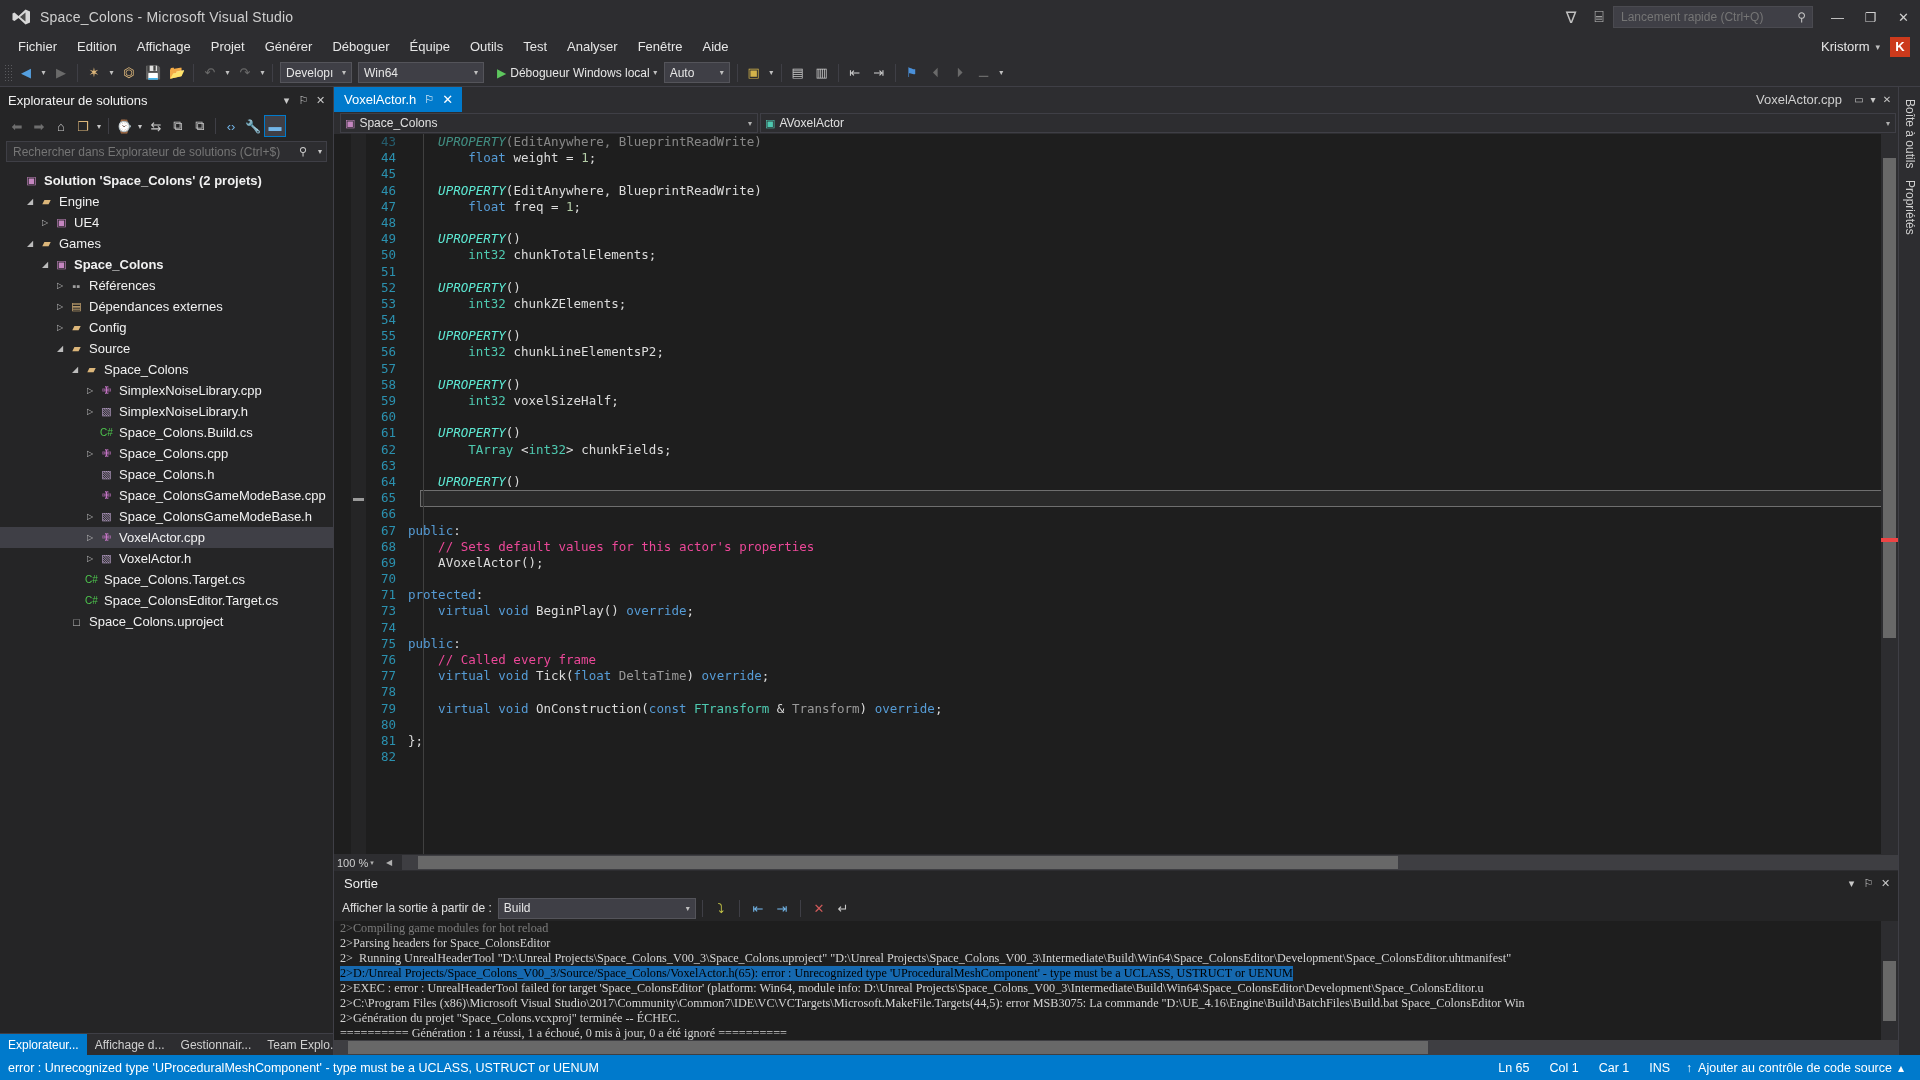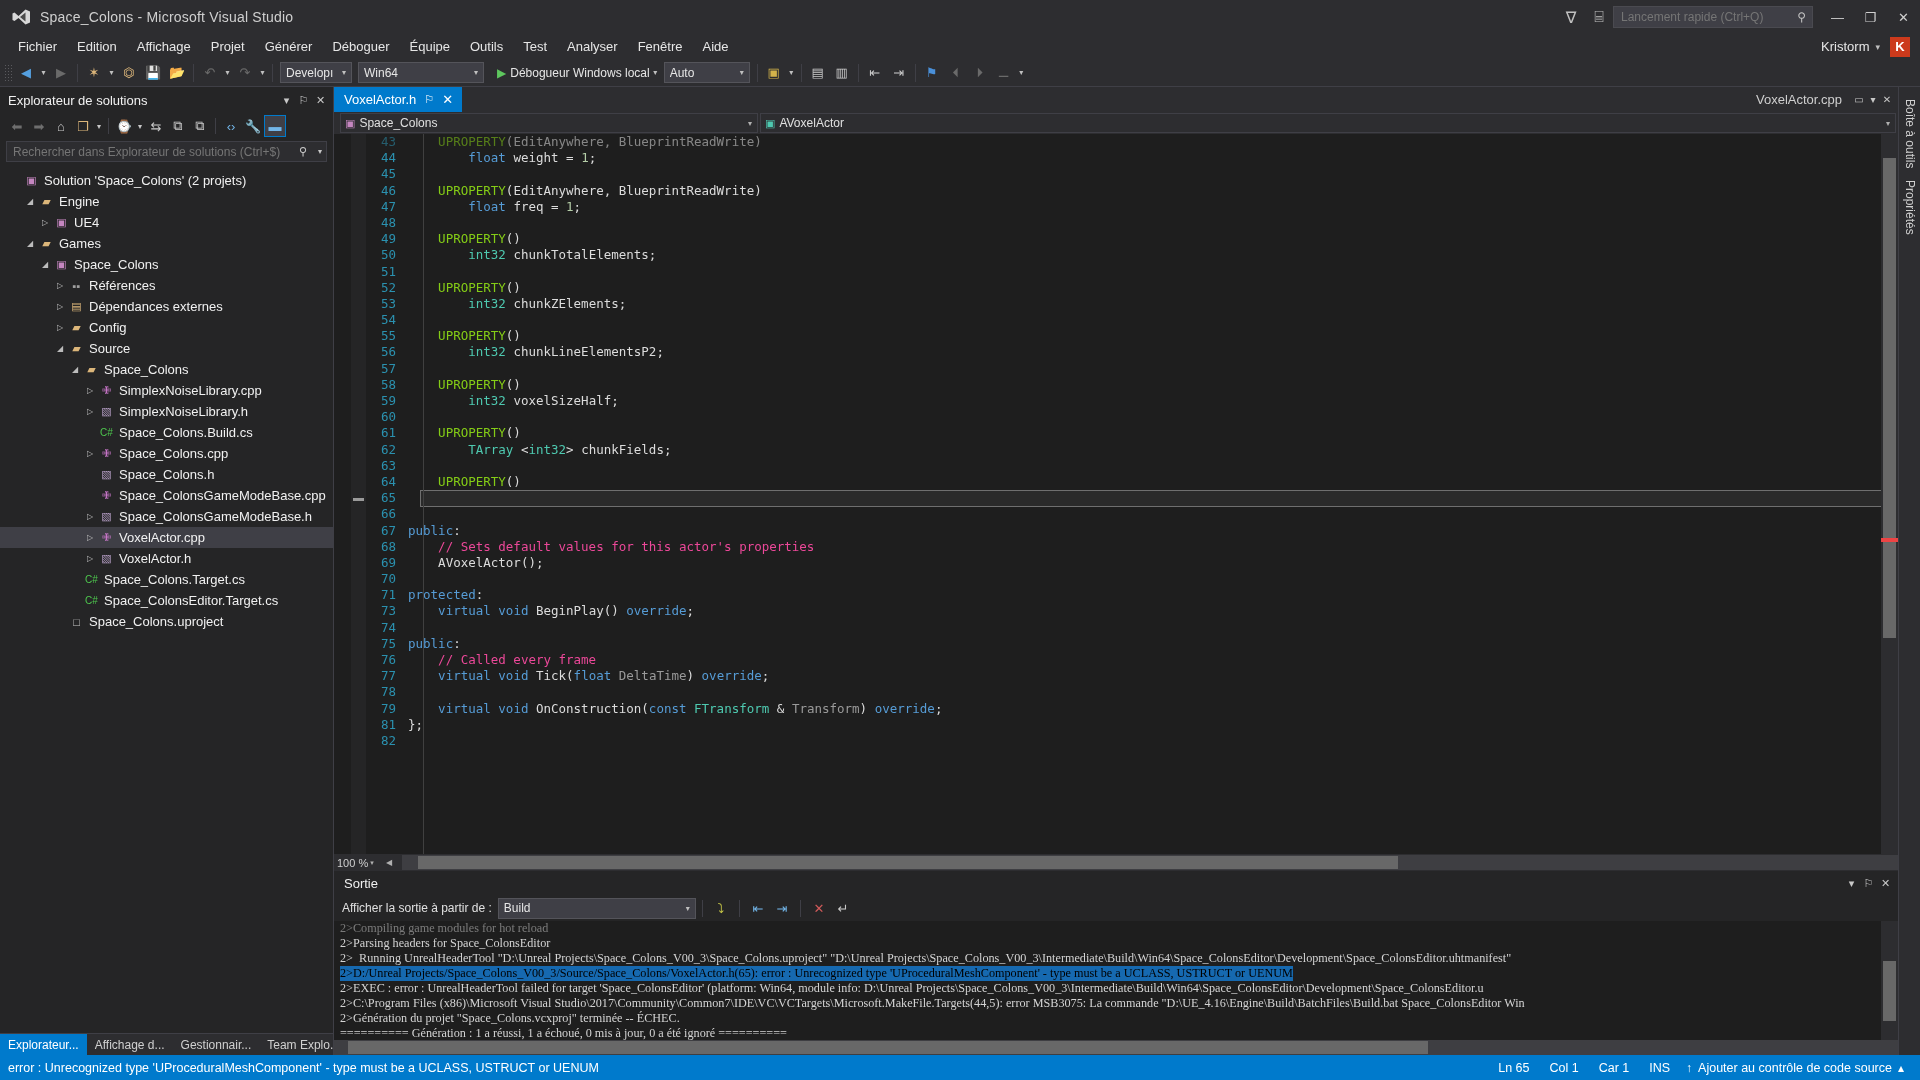--- a/index.html
+++ b/index.html
@@ -61,21 +61,21 @@
   .tcaret { font-size: 8px; color: #c0c0c0; width: 11px; display: flex; align-items: center; justify-content: center; }
   .tsep { width: 1px; height: 18px; background: #3f3f46; margin: 0 4px; }
   .combo {
     height: 21px; background: #3f3f46; border: 1px solid #54545a; display: flex; align-items: center;
     font-size: 12px; color: #e6e6e6; padding-left: 5px; margin: 0 3px;
   }
   .combo .cbtxt { flex: 1; overflow: hidden; white-space: nowrap; }
   .combo .cbcaret { font-size: 8px; color: #c0c0c0; padding: 0 5px; }
   .combo.w72 { width: 72px; }
   .combo.w118 { width: 126px; }
-  .combo.w90 { width: 86px; }
+  .combo.w90 { width: 66px; }
   .run-arrow { color: #5ec75e; font-size: 12px; padding: 0 4px 0 6px; }
   .run-text { font-size: 12px; color: #e6e6e6; white-space: nowrap; }
 
   
   .body-row { flex: 1; display: flex; min-height: 0; position: relative; }
 
   
   .sidebar { width: 334px; flex: 0 0 334px; background: #252526; display: flex; flex-direction: column;
     border-right: 1px solid #3f3f46; min-height: 0; }
   .panel-head { height: 26px; display: flex; align-items: center; padding: 0 4px 0 8px; }
@@ -99,21 +99,21 @@
     font-family: "Liberation Sans", sans-serif; }
   .se-search .sicon { width: 22px; display: flex; align-items: center; justify-content: center; color: #c8c8c8; font-size: 11px; }
   .tree { flex: 1; overflow: hidden; padding-top: 4px; position: relative; }
   .trow { height: 21px; display: flex; align-items: center; font-size: 13px; color: #f1f1f1; white-space: nowrap; }
   .trow.sel { background: #3f3f46; }
   .tarrow { width: 14px; text-align: center; font-size: 8px; color: #bcbcbc; flex: 0 0 14px; }
   .tarrow.empty { color: transparent; }
   .ticon { width: 19px; flex: 0 0 19px; display: flex; align-items: center; justify-content: center;
     font-size: 11px; margin-right: 3px; }
   .tlabel { font-size: 13px; }
-  .tlabel.bold { font-weight: normal; }
+  .tlabel.bold { font-weight: bold; }
   .ico-folder { color: #dcb67a; }
   .ico-proj { color: #c586c0; }
   .ico-cpp { color: #d07ad0; }
   .ico-h { color: #b8a0c8; }
   .ico-cs { color: #4ec94e; }
   .ico-sln { color: #c586c0; }
   .ico-file { color: #c8c8c8; }
   .ico-refs { color: #a0a0a0; }
   .ico-dep { color: #dcb67a; }
 
@@ -145,21 +145,21 @@
   .editor-wrap { flex: 1; display: flex; min-height: 0; background: #1e1e1e; position: relative; }
   .glyph-margin { width: 17px; flex: 0 0 17px; background: #1e1e1e; position: relative; }
   .ind-margin { width: 15px; flex: 0 0 15px; background: #252526; position: relative; }
   .code-area { flex: 1; position: relative; overflow: hidden;
     font-family: "DejaVu Sans Mono", monospace; font-size: 12.5px; line-height: 16.2px; }
   .code-line { height: 16.2px; display: flex; white-space: pre; }
   .lnum { width: 42px; flex: 0 0 42px; text-align: right; color: #2b91af; padding-right: 12px; }
   .ctext { position: relative; white-space: pre; }
   .kw { color: #569cd6; }
   .type { color: #4ec9b0; }
-  .macro { color: #84cc16; }
+  .macro { color: #5eead4; font-style: italic; }
   .cmt { color: #ec4899; }
   .num { color: #b5cea8; }
   .param { color: #9a9a9a; }
   .plain { color: #dcdcdc; }
   .cur-line-box { position: absolute; left: 54px; right: 8px; height: 16.2px;
     border: 1px solid #6f6f6f; background: #2a2a2a; }
   .squiggle { border-bottom: 2px dotted #d16969; }
 
   .ed-scroll-v { position: absolute; right: 0; top: 0; bottom: 0; width: 17px; background: #2d2d30; }
   .ed-thumb { position: absolute; left: 2px; width: 13px; background: #686868; }
@@ -524,20 +524,21 @@
             <div class="code-line"><span class="lnum">69</span><span class="ctext"><span class="plain">    </span><span class="plain">AVoxelActor</span><span class="plain">();</span></span></div>
             <div class="code-line"><span class="lnum">70</span><span class="ctext"></span></div>
             <div class="code-line"><span class="lnum">71</span><span class="ctext"><span class="kw">protected</span><span class="plain">:</span></span></div>
             <div class="code-line"><span class="lnum">73</span><span class="ctext"><span class="plain">    </span><span class="kw">virtual</span><span class="plain"> </span><span class="kw">void</span><span class="plain"> </span><span class="plain">BeginPlay</span><span class="plain">() </span><span class="kw">override</span><span class="plain">;</span></span></div>
             <div class="code-line"><span class="lnum">74</span><span class="ctext"></span></div>
             <div class="code-line"><span class="lnum">75</span><span class="ctext"><span class="kw">public</span><span class="plain">:</span></span></div>
             <div class="code-line"><span class="lnum">76</span><span class="ctext"><span class="cmt">    // Called every frame</span></span></div>
             <div class="code-line"><span class="lnum">77</span><span class="ctext"><span class="plain">    </span><span class="kw">virtual</span><span class="plain"> </span><span class="kw">void</span><span class="plain"> </span><span class="plain">Tick</span><span class="plain">(</span><span class="kw">float</span><span class="plain"> </span><span class="param">DeltaTime</span><span class="plain">) </span><span class="kw">override</span><span class="plain">;</span></span></div>
             <div class="code-line"><span class="lnum">78</span><span class="ctext"></span></div>
             <div class="code-line"><span class="lnum">79</span><span class="ctext"><span class="plain">    </span><span class="kw">virtual</span><span class="plain"> </span><span class="kw">void</span><span class="plain"> </span><span class="plain">OnConstruction</span><span class="plain">(</span><span class="kw">const</span><span class="plain"> </span><span class="type">FTransform</span><span class="plain"> &amp; </span><span class="param">Transform</span><span class="plain">) </span><span class="kw">override</span><span class="plain">;</span></span></div>
+            <div class="code-line"><span class="lnum">80</span><span class="ctext"></span></div>
             <div class="code-line"><span class="lnum">81</span><span class="ctext"><span class="plain">};</span></span></div>
             <div class="code-line"><span class="lnum">82</span><span class="ctext"></span></div>
             <div style="position: absolute; left: 57px; top: 0px; bottom: 0px; width: 1px; background: rgb(64, 64, 64);"></div>
           </div>
         <div class="ed-scroll-v">
           <div class="ed-thumb" style="top:24px;height:480px;"></div>
           <div class="ed-err-mark" style="top:404px;"></div>
         </div>
       </div>
 

